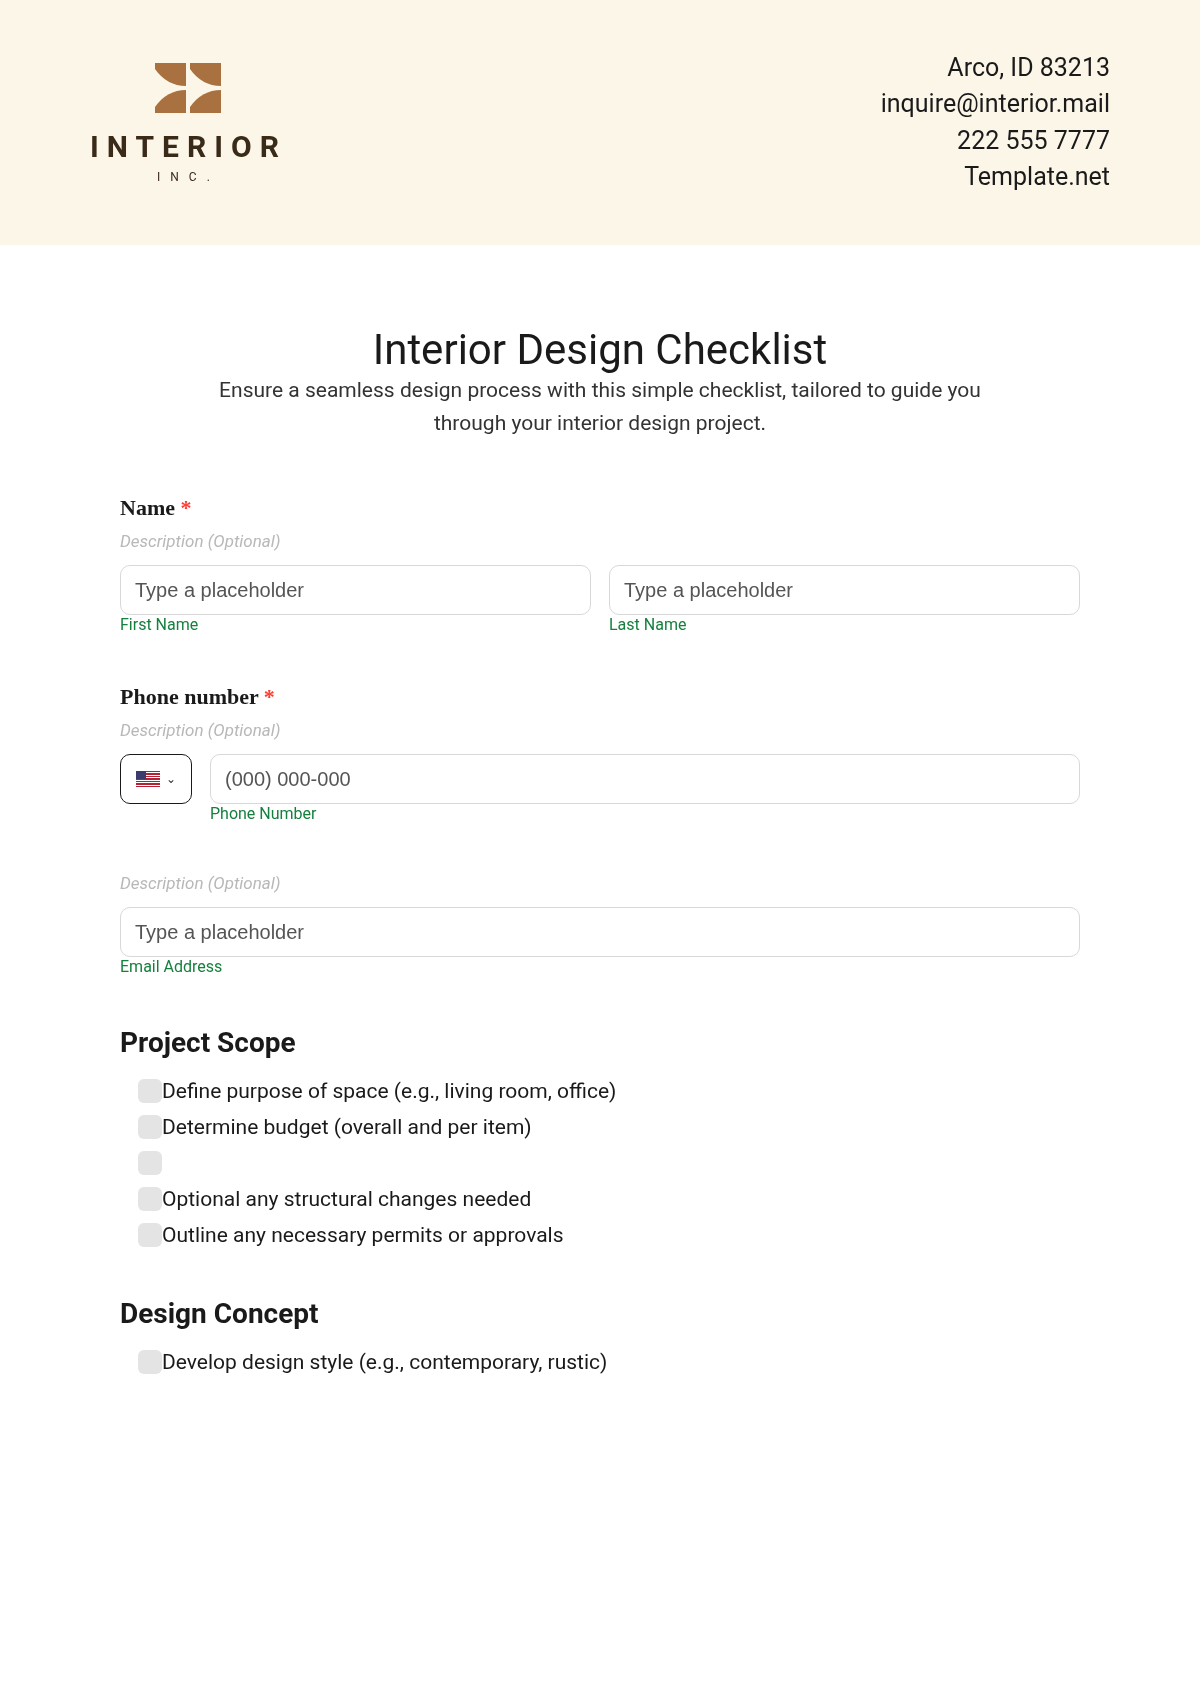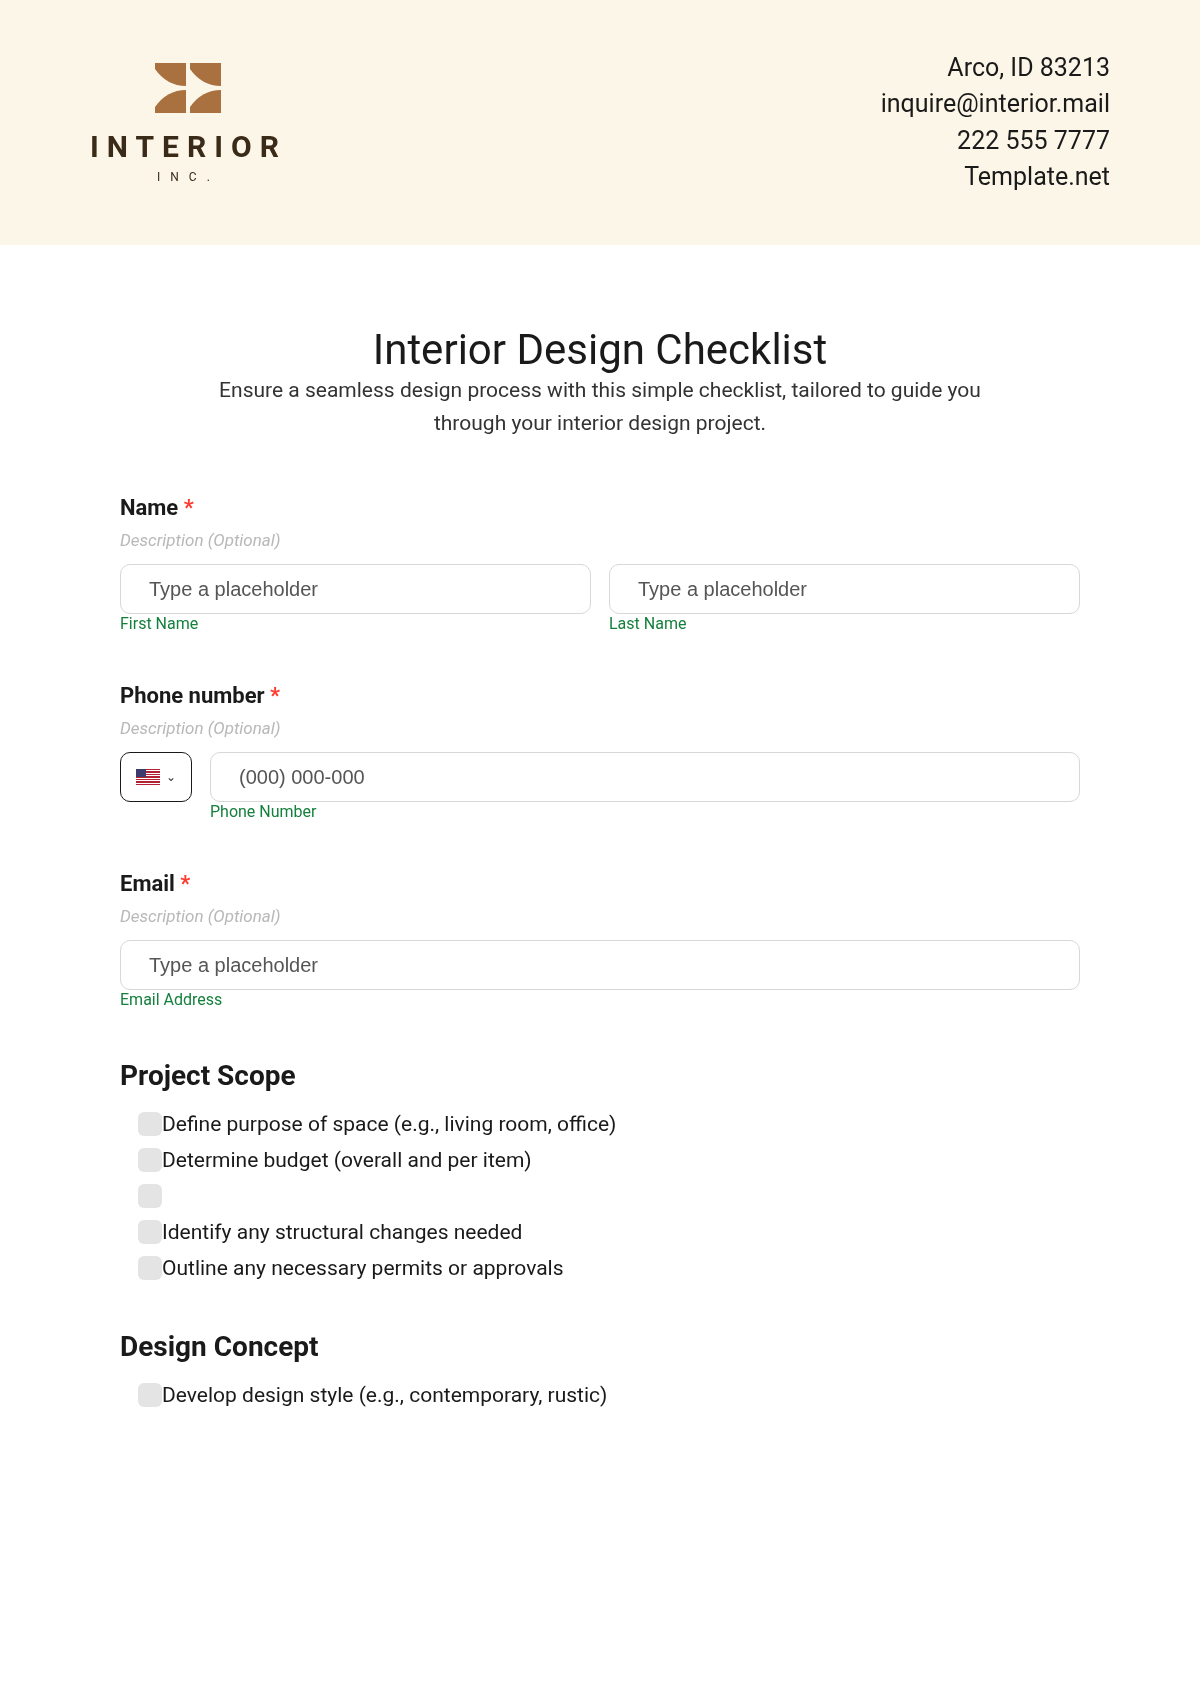--- a/index.html
+++ b/index.html
@@ -8,26 +8,26 @@
 .logo-block { display: flex; flex-direction: column; align-items: center; }
 .logo-mark { width: 70px; height: 54px; margin-bottom: 14px; position: relative; }
 .logo-mark svg { width: 100%; height: 100%; }
 .logo-text { font-size: 30px; letter-spacing: 8px; color: #3a2a18; font-weight: 700; }
 .logo-sub { font-size: 12px; letter-spacing: 10px; color: #3a2a18; margin-top: 6px; }
 .contact { text-align: right; font-size: 25px; line-height: 1.45; color: #1a1a1a; }
 .content { padding: 80px 120px 40px 120px; }
 .title { text-align: center; font-size: 42px; font-weight: 400; }
 .subtitle { text-align: center; font-size: 21px; color: #333; line-height: 1.55; max-width: 780px; margin: 0 auto 56px auto; }
 .field-group { margin-bottom: 50px; }
-.field-label { font-size: 22px; font-weight: 700; margin-bottom: 10px; }
+.field-label { font-size: 22px; font-weight: 700; margin-bottom: 10px; font-family: Liberation Serif, serif; }
 .required { color: #ff3b30; }
 .field-desc { font-size: 17px; font-style: italic; color: #b8b8b8; margin-bottom: 14px; }
 .row { display: flex; gap: 18px; }
 .row .col { flex: 1; }
-.input { width: 100%; height: 50px; border: 1px solid #d8d8d8; border-radius: 10px; padding: 0 28px; font-size: 20px; color: #555; background: #fff; }
+.input { width: 100%; height: 50px; border: 1px solid #d8d8d8; border-radius: 10px; padding: 0 14px; font-size: 20px; color: #555; background: #fff; }
 .input::placeholder { color: #555; }
 .sublabel { font-size: 16px; color: #15803d; margin-top: 0; }
 .phone-row { display: flex; gap: 18px; align-items: flex-start; }
 .country-select { width: 72px; height: 50px; border: 1.5px solid #1a1a1a; border-radius: 10px; display: flex; align-items: center; justify-content: center; gap: 6px; background: #fff; cursor: pointer; }
 .flag { width: 24px; height: 16px; display: inline-block; background: linear-gradient(to bottom, #b22234 0%, #b22234 7.7%, #fff 7.7%, #fff 15.4%, #b22234 15.4%, #b22234 23%, #fff 23%, #fff 30.7%, #b22234 30.7%, #b22234 38.4%, #fff 38.4%, #fff 46.1%, #b22234 46.1%, #b22234 53.8%, #fff 53.8%, #fff 61.5%, #b22234 61.5%, #b22234 69.2%, #fff 69.2%, #fff 76.9%, #b22234 76.9%, #b22234 84.6%, #fff 84.6%, #fff 92.3%, #b22234 92.3%, #b22234 100%); position: relative; }
 .flag::before { content: ""; position: absolute; top: 0; left: 0; width: 10px; height: 8px; background: #3c3b6e; }
 .chev { font-size: 12px; color: #333; }
 .phone-input-col { flex: 1; }
 .section-heading { font-size: 28px; font-weight: 700; margin-bottom: 20px; }
 .check-list { list-style: none; padding-left: 18px; }
@@ -89,21 +89,20 @@
         <span class="chev">⌄</span>
       </div>
       <div class="phone-input-col">
         <input class="input" placeholder="(000) 000-000" style="">
         <div class="sublabel">Phone Number</div>
       </div>
     </div>
   </div>
 
   <div class="field-group">
-    <div class="field-label"><span>Email</span> <span class="required">*</span></div>
     <div class="field-desc">Description (Optional)</div>
     <input class="input" placeholder="Type a placeholder" style="">
     <div class="sublabel">Email Address</div>
   </div>
 
   <div class="field-group">
     <h2 class="section-heading">Project Scope</h2>
     <ul class="check-list">
       <li class="check-item">
           <span class="checkbox"></span>
@@ -111,21 +110,21 @@
         </li>
       <li class="check-item">
           <span class="checkbox"></span>
           <span class="check-label">Determine budget (overall and per item)</span>
         </li>
       <li class="check-item">
           <span class="checkbox"></span>
         </li>
       <li class="check-item">
           <span class="checkbox"></span>
-          <span class="check-label">Identify any structural changes needed</span>
+          <span class="check-label">Optional any structural changes needed</span>
         </li>
       <li class="check-item">
           <span class="checkbox"></span>
           <span class="check-label">Outline any necessary permits or approvals</span>
         </li>
     </ul>
   </div>
 
   <div class="field-group">
     <h2 class="section-heading">Design Concept</h2>

